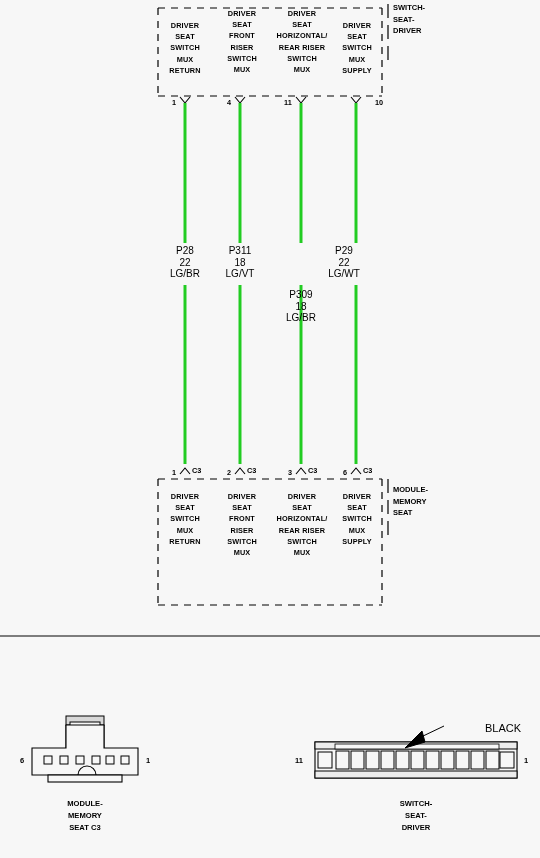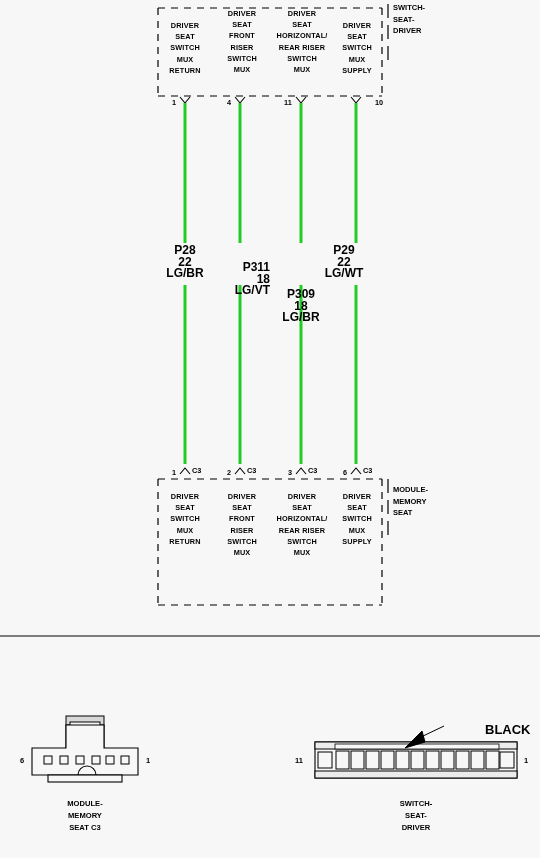--- a/index.html
+++ b/index.html
@@ -34,23 +34,23 @@
   .pinnum {
     position: absolute;
     font-size: 7.3px;
     font-weight: 700;
     line-height: 9px;
     color: #000;
     white-space: pre;
   }
   .wirelbl {
     position: absolute;
-    font-size: 12px;
+    font-size: 10px;
     line-height: 11.5px;
-    font-weight: 700;
+    font-weight: 400;
     text-align: center;
     white-space: pre;
     color: #000;
   }
   .caption {
     position: absolute;
     font-size: 7.6px;
     line-height: 12px;
     font-weight: 700;
     text-align: center;
@@ -68,22 +68,22 @@
   }
   .conn-pin-num {
     position: absolute;
     font-size: 7.5px;
     font-weight: 700;
     color: #000;
     white-space: pre;
   }
   .black-lbl {
     position: absolute;
-    font-size: 13px;
-    font-weight: 700;
+    font-size: 11px;
+    font-weight: 400;
     color: #000;
     white-space: pre;
     padding-left: 35px;
   }
 </style>
 </head>
 <body>
 
 <svg id="diagram" viewBox="0 0 540 858" width="540" height="858" xmlns="http://www.w3.org/2000/svg">
 
@@ -218,21 +218,21 @@
 SEAT-
 DRIVER</div>
 
 <div class="pinnum" style="left:172px; top:98px;">1</div>
 <div class="pinnum" style="left:227px; top:98px;">4</div>
 <div class="pinnum" style="left:284px; top:98px;">11</div>
 <div class="pinnum" style="left:339px; top:98px;margin-left:36px;">10</div>
 
 <div class="wirelbl" style="left:155px; top:245px; width:60px;"><span>P28</span><br><span>22</span><br><span>LG/BR</span></div>
 
-<div class="wirelbl" style="left:210px; top:262px; width:60px;text-align:right;"><span>P311</span><br><span>18</span><br><span>LG/VT</span></div>
+<div class="wirelbl" style="left:210px; top:245px; width:60px;"><span>P311</span><br><span>18</span><br><span>LG/VT</span></div>
 
 <div class="wirelbl" style="left:271px; top:245px; width:60px;margin-top:44px;"><span>P309</span><br><span>18</span><br><span>LG/BR</span></div>
 
 <div class="wirelbl" style="left:314px; top:245px; width:60px;"><span>P29</span><br><span>22</span><br><span>LG/WT</span></div>
 
 <div class="pinnum" style="left:172px; top:468px;">1</div>
 <div class="pinnum" style="left:192px; top:466px;">C3</div>
 
 <div class="pinnum" style="left:227px; top:468px;">2</div>
 <div class="pinnum" style="left:247px; top:466px;">C3</div>

